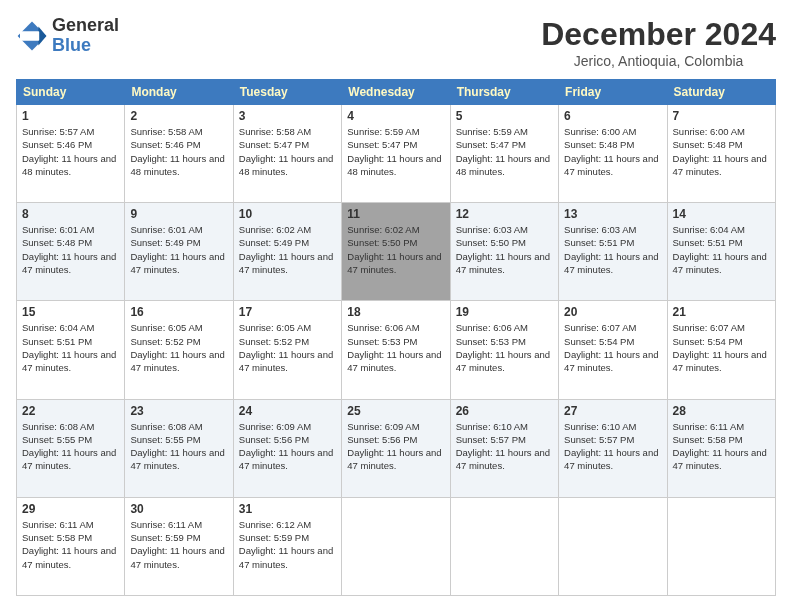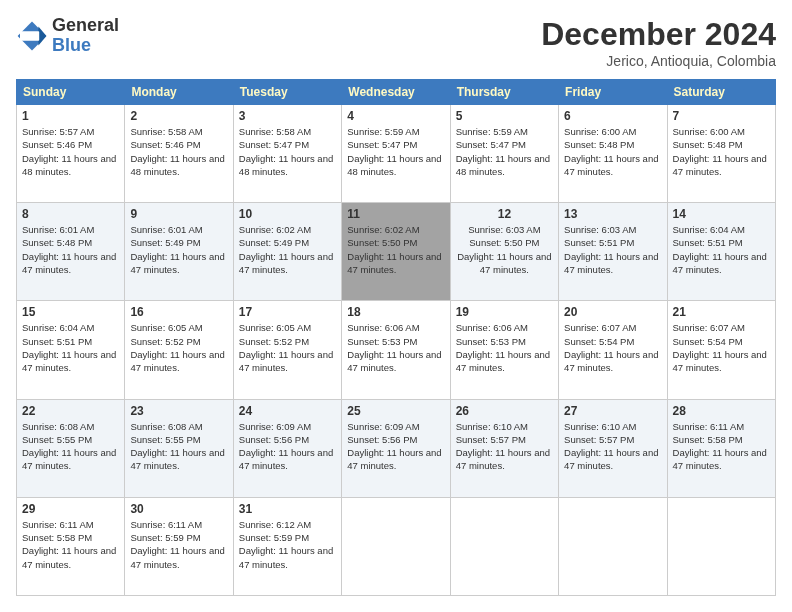--- a/index.html
+++ b/index.html
@@ -36,21 +36,21 @@
       line-height: 1.1;
     }
     .logo-text span {
       display: block;
     }
     .logo-icon {
       width: 32px;
       height: 32px;
     }
     .header-right {
-      text-align: right;
+      text-align: center;
     }
     .month-title {
       font-size: 32px;
       font-weight: bold;
       color: #333;
     }
     .location {
       font-size: 14px;
       color: #555;
     }
@@ -170,21 +170,21 @@
         <span class="day-info">Sunrise: 6:01 AM<br>Sunset: 5:49 PM<br>Daylight: 11 hours and 47 minutes.</span>
       </td>
           <td style="background: rgb(240, 244, 248);">
         <span class="day-number">10</span>
         <span class="day-info">Sunrise: 6:02 AM<br>Sunset: 5:49 PM<br>Daylight: 11 hours and 47 minutes.</span>
       </td>
           <td style="background: #a3a3a3;">
         <span class="day-number">11</span>
         <span class="day-info">Sunrise: 6:02 AM<br>Sunset: 5:50 PM<br>Daylight: 11 hours and 47 minutes.</span>
       </td>
-          <td style="background: rgb(240, 244, 248); text-align: center;">
+          <td style="background: rgb(240, 244, 248);">
         <span class="day-number">12</span>
         <span class="day-info">Sunrise: 6:03 AM<br>Sunset: 5:50 PM<br>Daylight: 11 hours and 47 minutes.</span>
       </td>
           <td style="background: rgb(240, 244, 248); margin-top: 34px;">
         <span class="day-number">13</span>
         <span class="day-info">Sunrise: 6:03 AM<br>Sunset: 5:51 PM<br>Daylight: 11 hours and 47 minutes.</span>
       </td>
           <td style="background: rgb(240, 244, 248);">
         <span class="day-number">14</span>
         <span class="day-info">Sunrise: 6:04 AM<br>Sunset: 5:51 PM<br>Daylight: 11 hours and 47 minutes.</span>

